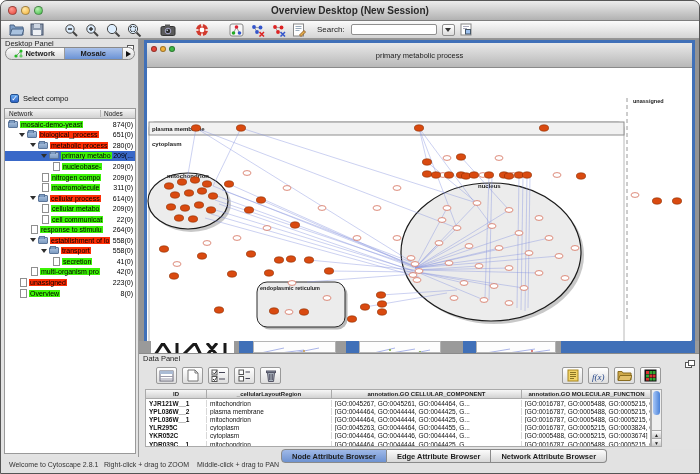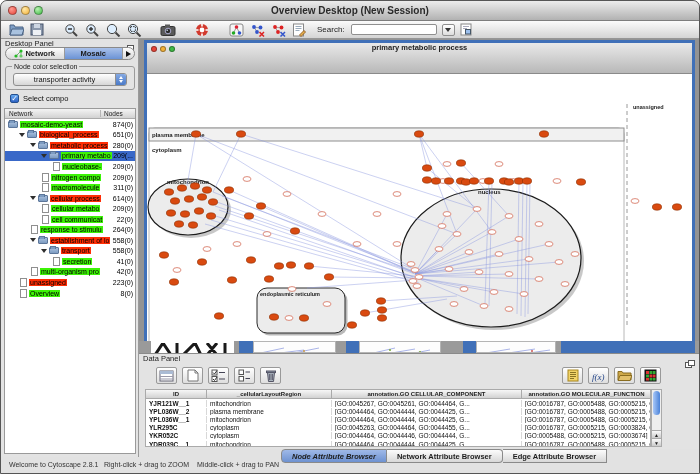--- a/index.html
+++ b/index.html
@@ -73,23 +73,23 @@
   .tfolder{flex:none;width:10px;height:7px;background:linear-gradient(#a9c0dd,#7d9cc2);
     border:1px solid #5c769a;border-radius:1px;margin-right:2px;position:relative;}
   .tfolder:before{content:"";position:absolute;left:0;top:-2px;width:4px;height:2px;
     background:#7d9cc2;border:1px solid #5c769a;border-bottom:none;}
   .tfile{flex:none;width:7px;height:9px;background:#fff;border:1px solid #8f8f8f;margin:0 2px 0 1px;}
   .tchip{flex:none;padding:0 1px;color:#000;}
   .tval{position:absolute;right:2px;color:#000;}
   
   .desktop{position:absolute;left:138px;top:38px;width:562px;height:314px;background:#939393;overflow:hidden;}
   .netwin{position:absolute;left:5px;top:1px;width:551px;height:301px;border:3px solid #4070b8;background:#fff;}
-  .net-titlebar{height:31px;background:linear-gradient(#e9e9e9,#b8b8b8);border-bottom:1px solid #8a8a8a;
-    position:relative;display:flex;justify-content:center;
-    font-size:7.5px;font-weight:bold;color:#222;}
+  .net-titlebar{height:25px;background:linear-gradient(#e9e9e9,#b8b8b8);border-bottom:1px solid #8a8a8a;
+    position:relative;display:flex;align-items:center;justify-content:center;
+    font-size:7.5px;font-weight:normal;color:#222;}
   .ntl{position:absolute;top:3px;width:6px;height:6px;border-radius:50%;border:1px solid rgba(0,0,0,.35);}
   .ntl.r{left:4px;background:#e6453a;} .ntl.y{left:13px;background:#f3b23a;} .ntl.g{left:22px;background:#3fba46;}
   .net-canvas{position:relative;width:545px;height:282px;background:#fff;overflow:hidden;}
   .strip{position:absolute;left:0;top:302px;width:562px;height:12px;background:#9a9a9a;}
   .sseg{position:absolute;top:0;height:12px;}
   .sseg.dark{background:#fff;overflow:hidden;}
   .sseg.bar{background:#4070b8;}
   .sseg.white{background:#fdfdfd;border:1px solid #b5b5b5;overflow:hidden;}
   
   .dpanel{position:absolute;left:138px;top:352px;width:562px;height:96px;background:#e3e3e3;border-top:1px solid #8a8a8a;}
@@ -110,21 +110,21 @@
   .dp-thumb{position:absolute;left:1px;top:1px;width:7px;height:24px;border-radius:4px;
     background:linear-gradient(90deg,#a9c8f8,#4a82d8);}
   .dp-sbtn{position:absolute;left:0;width:9px;height:8px;background:linear-gradient(#fafafa,#ccc);
     border-top:1px solid #aaa;display:flex;align-items:center;justify-content:center;font-size:5px;color:#222;}
   
   .btabs{position:absolute;left:280px;top:448px;display:flex;height:14px;}
   .btab{font-size:7.5px;font-weight:bold;color:#1d1d1d;padding:0 10px;display:flex;align-items:center;
     background:linear-gradient(#fcfcfc,#d8d8d8);border:1px solid #8a8a8a;border-left:none;}
   .btab.first{border-left:1px solid #8a8a8a;border-radius:4px 0 0 4px;}
   .btab.last{border-radius:0 4px 4px 0;}
-  .btab.on{background:linear-gradient(#9fb9e8,#6e92d1);font-style:italic;}
+  .btab.on{background:linear-gradient(#9fb9e8,#6e92d1);}
   .status{position:absolute;top:460px;font-size:7px;color:#333;}
 </style>
 </head>
 <body>
 
 <div class="app">
 
   <div class="titlebar">
     <span class="tl r"></span>
     <span class="tl y"></span>
@@ -257,30 +257,20 @@
             <circle cx="7" cy="7" r="1.6" fill="#6c6"></circle>
           </svg>
         <span>Network</span>
       </div>
       <div class="cp-tab on">
         <span>Mosaic</span>
       </div>
       <div class="cp-tab-arrow">
           <span class="tri-right"></span>
         </div>
-    </div>
-    <div class="cp-group">
-      <span class="cp-group-lbl">Node color selection</span>
-      <div class="cp-select">
-        <span class="val">transporter activity</span>
-        <span class="arr">
-            <i class="up"></i>
-            <i class="dn"></i>
-          </span>
-      </div>
     </div>
     <div class="cp-check">
       <span class="chk">✓</span>
       <span class="lbl">Select compo</span>
     </div>
     <div class="tree">
       <div class="tree-head">
         <span class="c1">Network</span>
         <span class="c2">Nodes</span>
       </div>
@@ -743,19 +733,19 @@
     </div>
     <div class="dp-scroll">
       <div class="dp-thumb"></div>
       <div class="dp-sbtn" style="bottom:8px;">▲</div>
       <div class="dp-sbtn" style="bottom:0;">▼</div>
     </div>
   </div>
 
   <div class="btabs" id="btabs">
       <div class="btab on first">Node Attribute Browser</div>
+      <div class="btab">Edge Attribute Browser</div>
       <div class="btab last">Network Attribute Browser</div>
-      <div class="btab">Edge Attribute Browser</div>
     </div>
   <span class="status" style="left:8px;">Welcome to Cytoscape 2.8.1</span>
   <span class="status" style="left:103px;">Right-click + drag to ZOOM</span>
   <span class="status" style="left:196px;">Middle-click + drag to PAN</span>
 </div>
 
 </body></html>

